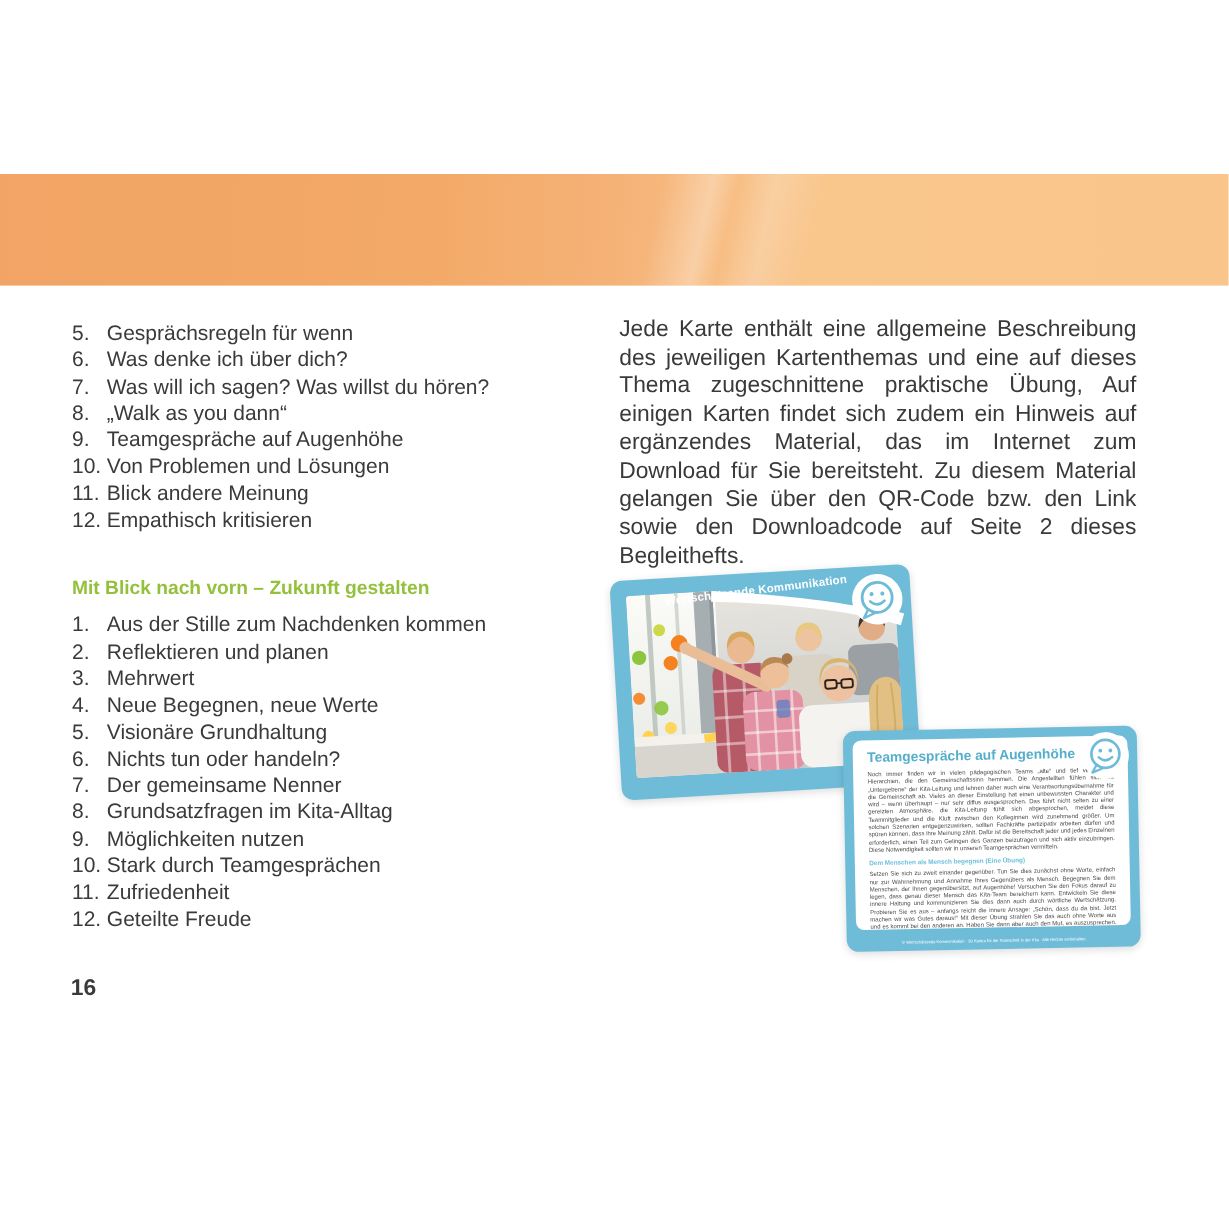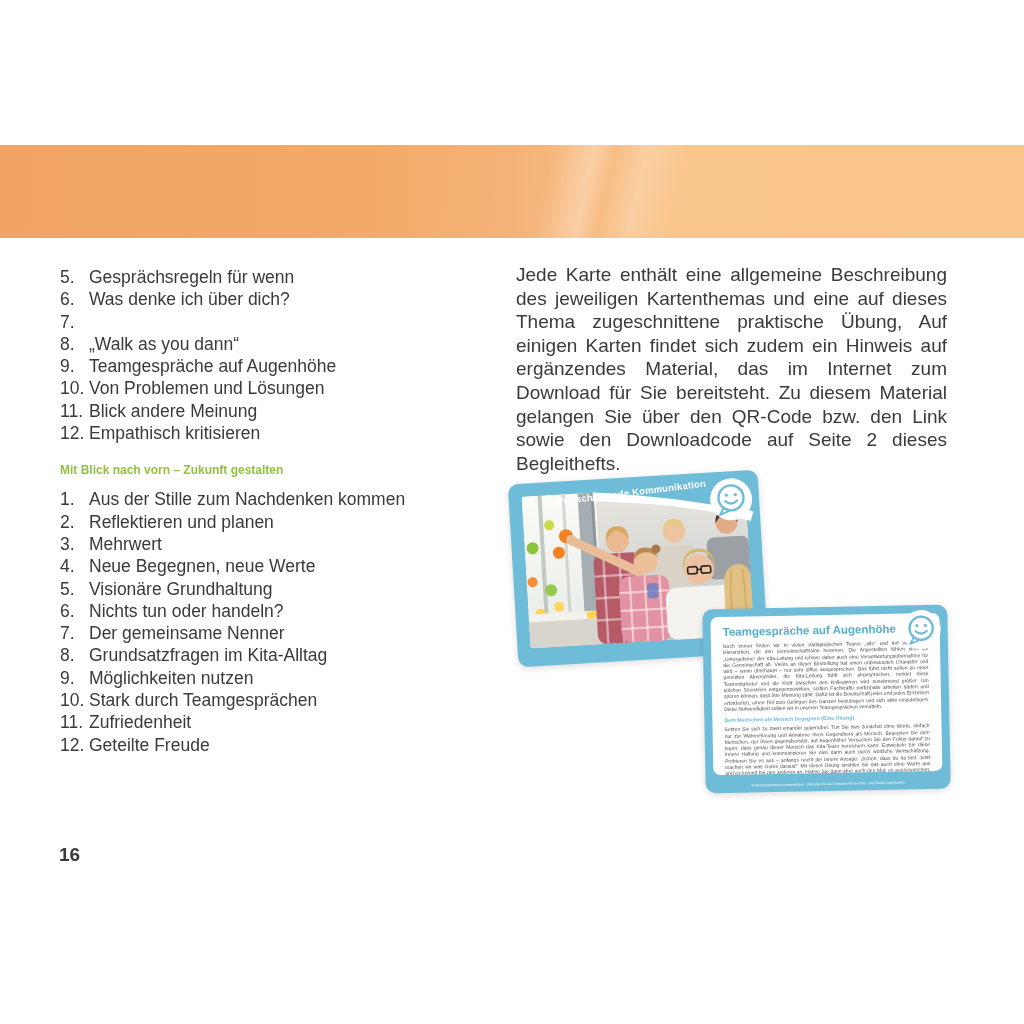--- a/index.html
+++ b/index.html
@@ -10,21 +10,21 @@
   .banner{position:absolute;left:0;top:145px;width:1024px;height:93px;
     background:linear-gradient(93deg,#f1a465 0%,#f3a967 34%,#f5b277 50%,#f9c68c 66%,#f9c58b 100%);}
   .banner::after{content:"";position:absolute;inset:0;
     background:linear-gradient(103deg,rgba(255,255,255,0) 53%,rgba(255,255,255,.30) 57%,
       rgba(255,255,255,0) 59%,rgba(255,255,255,.22) 62%,rgba(255,255,255,0) 66%);}
 
   
   .left-col{position:absolute;left:60px;top:266px;width:440px;}
   .li-row{display:flex;font-size:17.5px;line-height:22.3px;}
   .li-num{flex:none;width:29px;}
-  .section-heading{margin-top:15px;margin-bottom:7px;font-size:12px;line-height:22px;
+  .section-heading{margin-top:36px;margin-bottom:7px;font-size:16px;line-height:22px;
     font-weight:bold;color:#94c13d;}
 
   
   .intro{position:absolute;left:516px;top:263px;width:431px;font-size:19px;
     line-height:23.6px;text-align:justify;text-align-last:left;margin:0;}
 
   .card{position:absolute;border-radius:10px;background:#6fbcd9;
     box-shadow:0 2px 7px rgba(0,0,0,.14);}
   
   .photo-card{left:513px;top:477px;width:250px;height:183px;transform:rotate(-3.4deg);z-index:1;}
@@ -40,41 +40,42 @@
   
   .text-card{left:704px;top:607px;width:245px;height:184px;transform:rotate(-1.1deg);z-index:2;}
   .tc-inner{position:absolute;left:8px;top:8px;width:229px;height:158px;background:#ffffff;
     border-radius:7px;padding:9px 12px;box-sizing:border-box;overflow:hidden;}
   .tc-title{color:#56aecb;font-size:11.5px;font-weight:bold;margin:0 0 5px 0;}
   .tc-body{font-size:5px;line-height:6.3px;color:#4e4e4d;text-align:justify;margin:0;}
   .tc-sub{color:#6fc0dc;font-size:5.3px;font-weight:bold;margin:5px 0 3px 0;}
   .tc-copyright{position:absolute;left:10px;right:10px;bottom:4px;color:#ffffff;
     font-size:3.4px;line-height:5px;text-align:center;white-space:nowrap;overflow:hidden;}
 
-  .page-number{position:absolute;left:59px;top:844px;font-size:19px;font-weight:bold;}
+  .page-number{position:absolute;left:59px;top:813px;font-size:19px;font-weight:bold;}
 </style>
 </head>
 <body>
 
 <div class="page">
 
   <div class="banner"></div>
 
   <div class="left-col">
     <div>
       <div class="li-row">
           <span class="li-num">5.</span>
           <span>Gesprächsregeln für wenn</span>
         </div>
       <div class="li-row">
           <span class="li-num">6.</span>
           <span>Was denke ich über dich?</span>
         </div>
       <div class="li-row">
           <span class="li-num">7.</span>
+          <span>Was will ich sagen? Was willst du hören?</span>
         </div>
       <div class="li-row">
           <span class="li-num">8.</span>
           <span>„Walk as you dann“</span>
         </div>
       <div class="li-row">
           <span class="li-num">9.</span>
           <span>Teamgespräche auf Augenhöhe</span>
         </div>
       <div class="li-row">

